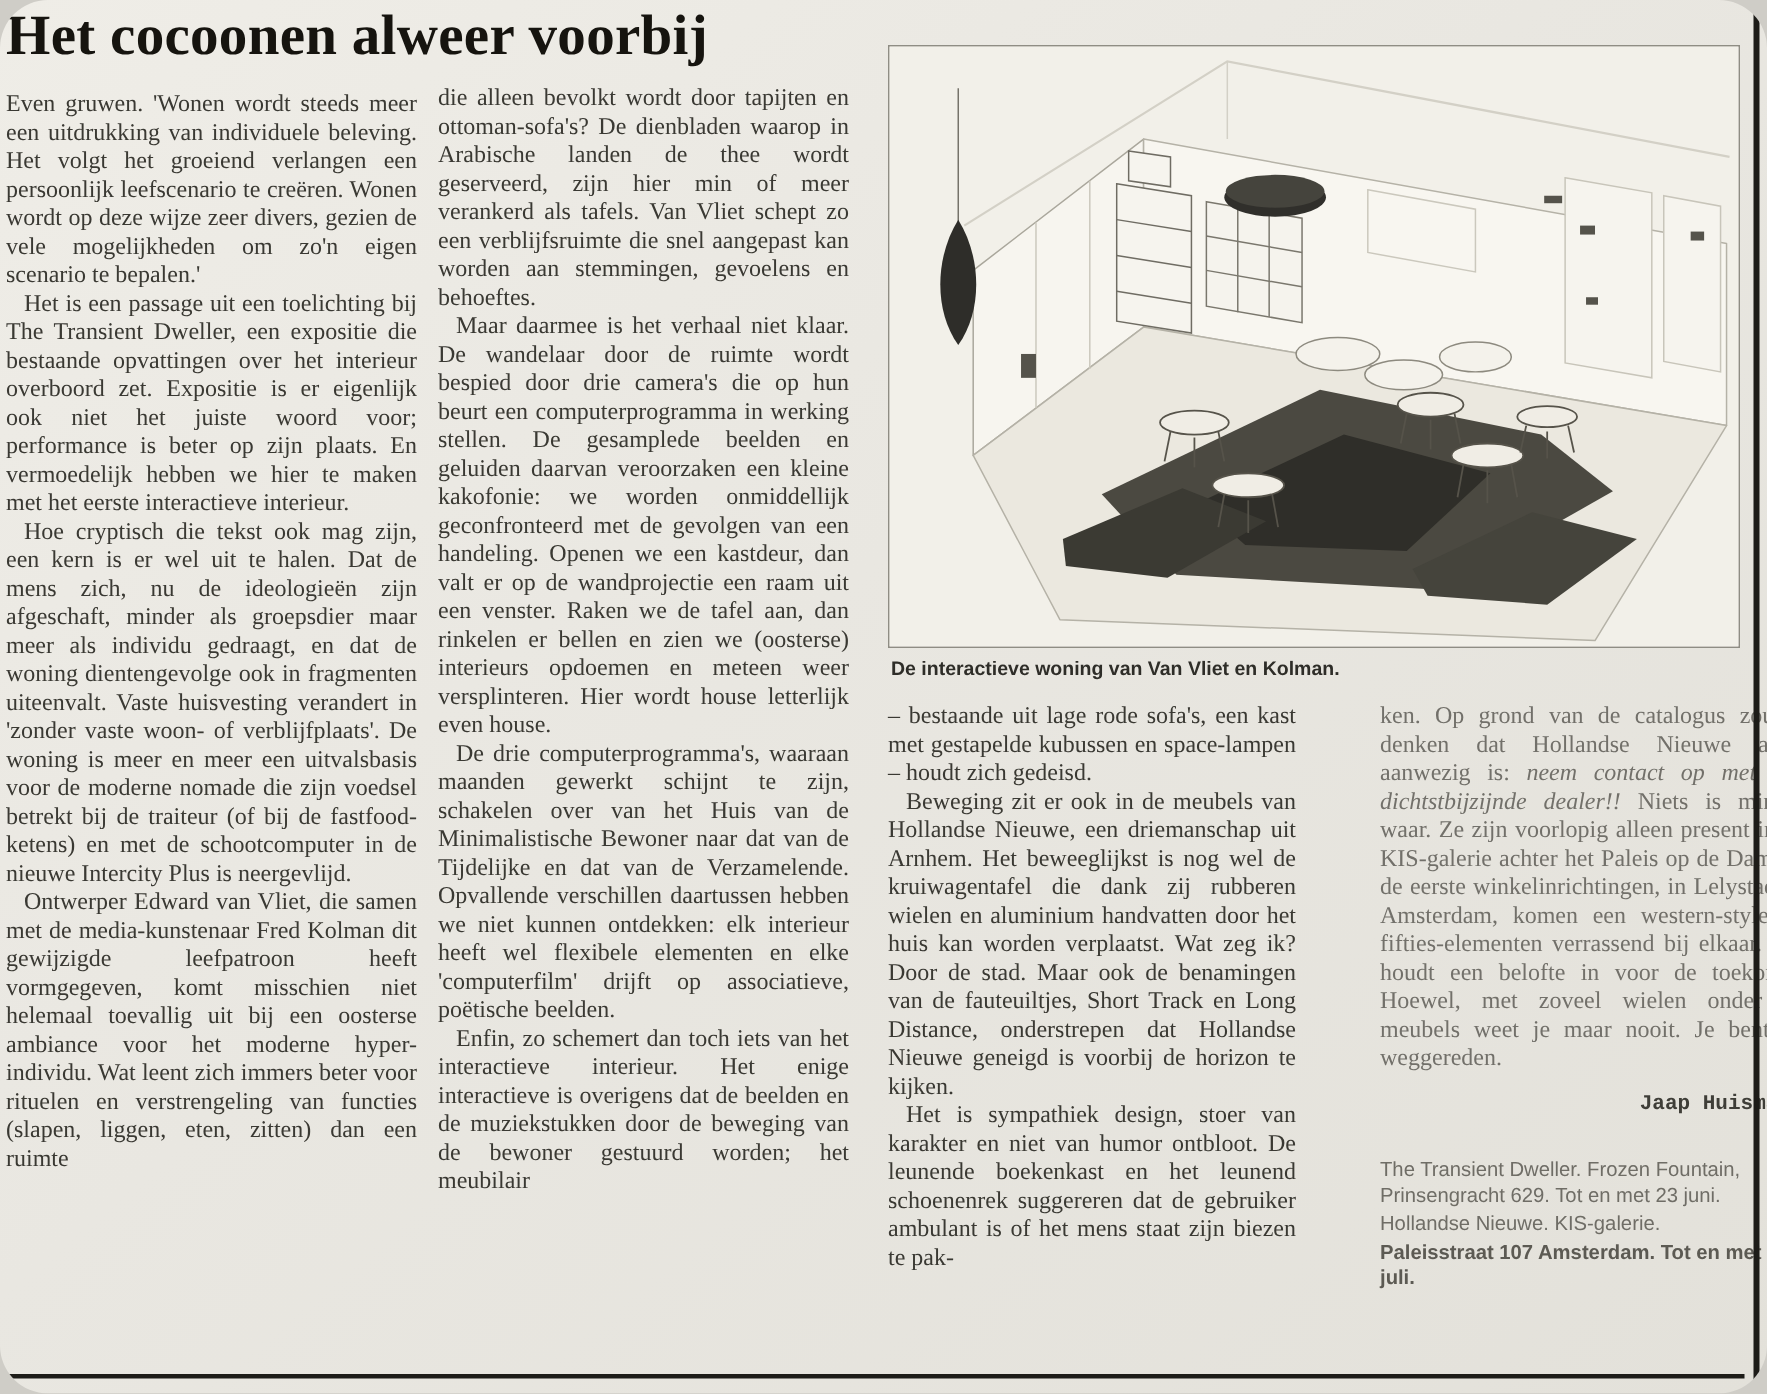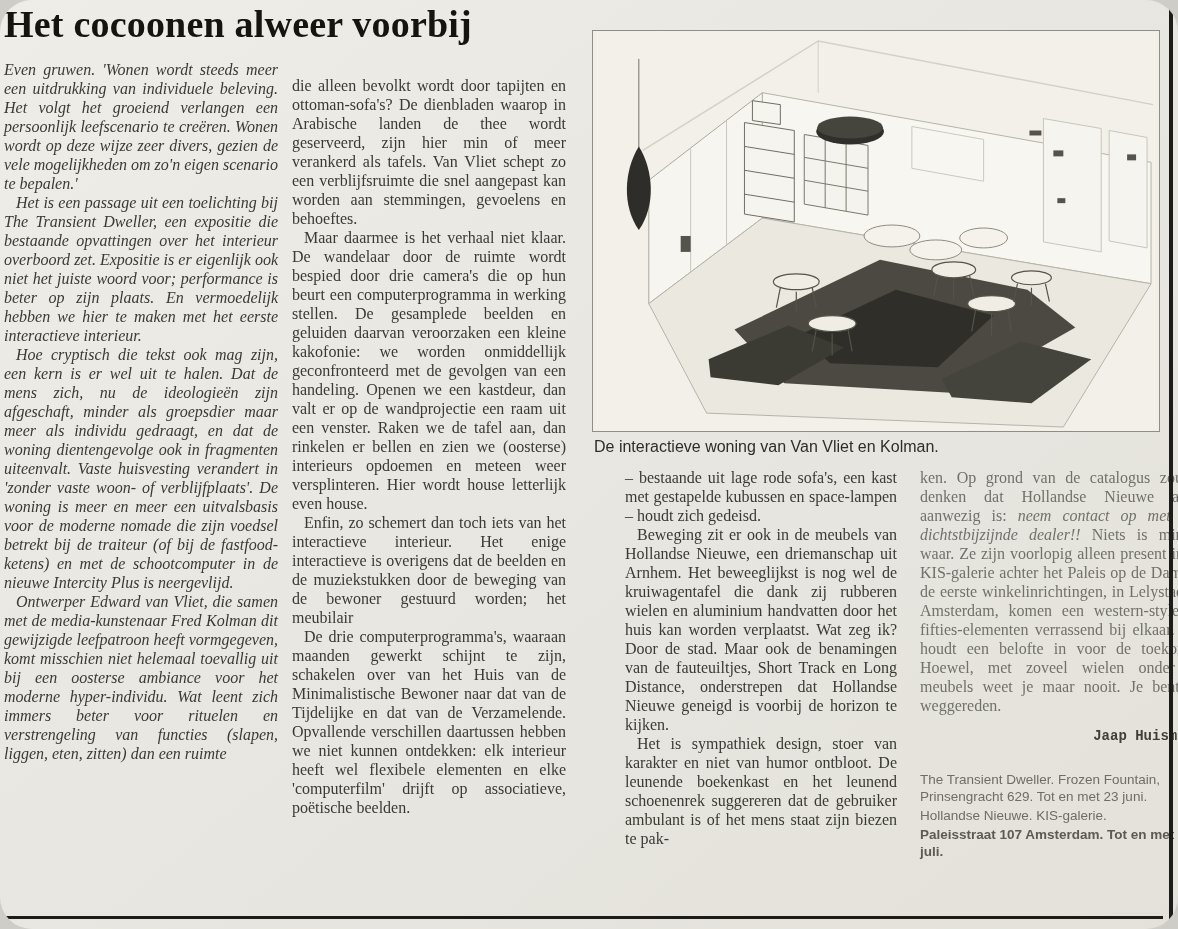--- a/index.html
+++ b/index.html
@@ -16,34 +16,34 @@
     font-size:38px; line-height:48px; font-weight:bold; color:#16140f;
     letter-spacing:0.2px;
     font-family:"Liberation Serif","DejaVu Serif",serif;
   }
   .col {
     position:absolute; font-size:16px; line-height:19px;
     text-align:justify; hyphens:auto; -webkit-hyphens:auto;
   }
   .col p { margin:0; text-indent:12px; }
   .col p.no-indent { text-indent:0; }
-  .col1 { left:4px;   top:60px; width:274px;font-style:italic; }
-  .col2 { left:292px; top:76px; width:274px; }
-  .col3 { left:592px; top:468px; width:272px;margin-left:33px; }
+  .col1 { left:4px;   top:60px; width:274px; }
+  .col2 { left:292px; top:56px; width:274px; }
+  .col3 { left:592px; top:468px; width:272px; }
   .col4 { left:920px; top:468px; width:284px; }
   .faded { color:#72706a; }
   .figure {
     position:absolute; left:592px; top:30px; width:568px; height:402px;
     border:1px solid #8f8d84; background:#f2f0e9;
   }
   .figure svg { display:block; width:100%; height:100%; }
   .caption {
     position:absolute; left:594px; top:438px; width:566px;
     font-family:"Liberation Sans","DejaVu Sans",sans-serif;
-    font-size:16px; font-weight:normal; color:#2e2d28;
+    font-size:13px; font-weight:bold; color:#2e2d28;
   }
   .byline {
     margin-top:12px; padding-right:10px; text-align:right;
     font-family:Liberation Mono, monospace;
     font-size:14px; font-weight:bold; color:#3f3e38;
   }
   .listings {
     margin-top:25px;
     font-family:"Liberation Sans","DejaVu Sans",sans-serif;
     font-size:13.5px; line-height:17px; color:#6f6d66;
@@ -64,22 +64,22 @@
   <div class="col col1">
     <p class="no-indent">Even gruwen. 'Wonen wordt steeds meer een uitdrukking van individuele beleving. Het volgt het groeiend verlangen een persoonlijk leefscenario te creëren. Wonen wordt op deze wijze zeer divers, gezien de vele mogelijkheden om zo'n eigen scenario te bepalen.'</p>
     <p>Het is een passage uit een toelichting bij The Transient Dweller, een expositie die bestaande opvattingen over het interieur overboord zet. Expositie is er eigenlijk ook niet het juiste woord voor; performance is beter op zijn plaats. En vermoedelijk hebben we hier te maken met het eerste interactieve interieur.</p>
     <p>Hoe cryptisch die tekst ook mag zijn, een kern is er wel uit te halen. Dat de mens zich, nu de ideologieën zijn afgeschaft, minder als groepsdier maar meer als individu gedraagt, en dat de woning dientengevolge ook in fragmenten uiteenvalt. Vaste huisvesting verandert in 'zonder vaste woon- of verblijfplaats'. De woning is meer en meer een uitvalsbasis voor de moderne nomade die zijn voedsel betrekt bij de traiteur (of bij de fastfood-ketens) en met de schootcomputer in de nieuwe Intercity Plus is neergevlijd.</p>
     <p>Ontwerper Edward van Vliet, die samen met de media-kunstenaar Fred Kolman dit gewijzigde leefpatroon heeft vormgegeven, komt misschien niet helemaal toevallig uit bij een oosterse ambiance voor het moderne hyper-individu. Wat leent zich immers beter voor rituelen en verstrengeling van functies (slapen, liggen, eten, zitten) dan een ruimte</p>
   </div>
 
   <div class="col col2">
     <p class="no-indent">die alleen bevolkt wordt door tapijten en ottoman-sofa's? De dienbladen waarop in Arabische landen de thee wordt geserveerd, zijn hier min of meer verankerd als tafels. Van Vliet schept zo een verblijfsruimte die snel aangepast kan worden aan stemmingen, gevoelens en behoeftes.</p>
     <p>Maar daarmee is het verhaal niet klaar. De wandelaar door de ruimte wordt bespied door drie camera's die op hun beurt een computerprogramma in werking stellen. De gesamplede beelden en geluiden daarvan veroorzaken een kleine kakofonie: we worden onmiddellijk geconfronteerd met de gevolgen van een handeling. Openen we een kastdeur, dan valt er op de wandprojectie een raam uit een venster. Raken we de tafel aan, dan rinkelen er bellen en zien we (oosterse) interieurs opdoemen en meteen weer versplinteren. Hier wordt house letterlijk even house.</p>
+    <p>De drie computerprogramma's, waaraan maanden gewerkt schijnt te zijn, schakelen over van het Huis van de Minimalistische Bewoner naar dat van de Tijdelijke en dat van de Verzamelende. Opvallende verschillen daartussen hebben we niet kunnen ontdekken: elk interieur heeft wel flexibele elementen en elke 'computerfilm' drijft op associatieve, poëtische beelden.</p>
     <p>Enfin, zo schemert dan toch iets van het interactieve interieur. Het enige interactieve is overigens dat de beelden en de muziekstukken door de beweging van de bewoner gestuurd worden; het meubilair</p>
-    <p>De drie computerprogramma's, waaraan maanden gewerkt schijnt te zijn, schakelen over van het Huis van de Minimalistische Bewoner naar dat van de Tijdelijke en dat van de Verzamelende. Opvallende verschillen daartussen hebben we niet kunnen ontdekken: elk interieur heeft wel flexibele elementen en elke 'computerfilm' drijft op associatieve, poëtische beelden.</p>
   </div>
 
   <figure class="figure">
     <svg viewBox="0 0 568 402" preserveAspectRatio="none">
       <rect width="568" height="402" fill="#f2f0e9"></rect>
 
       <g fill="none" stroke="#d3d0c6" stroke-width="1.5">
         <polyline points="50,120 226,10 562,74"></polyline>
         <line x1="226" y1="10" x2="226" y2="62" stroke-width="1"></line>
       </g>

